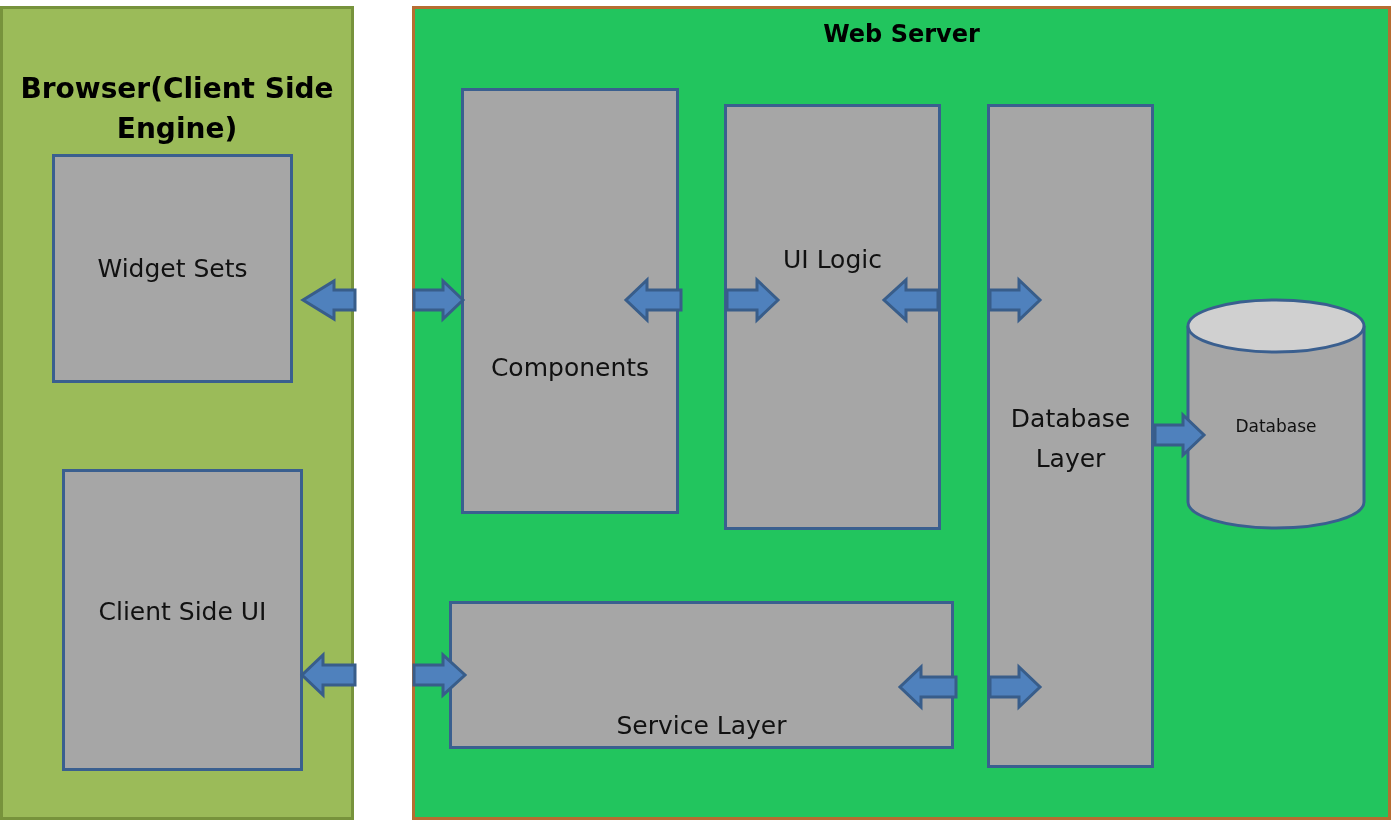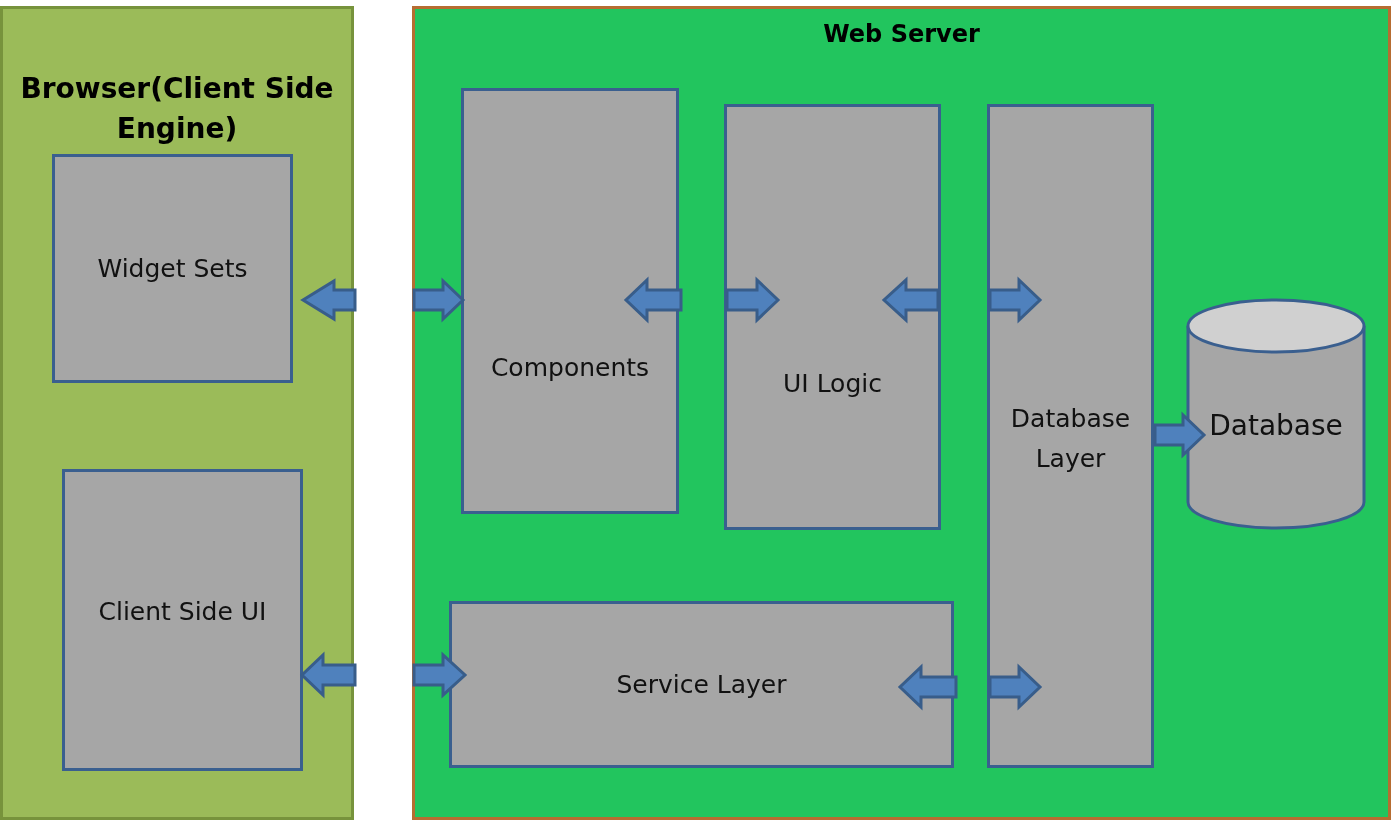--- a/index.html
+++ b/index.html
@@ -14,26 +14,26 @@
             font-family: "DejaVu Sans", "Liberation Sans", sans-serif; }
   #browser-title { left: 0; top: 60px; width: 348px; font-size: 28px; line-height: 40px; }
   #webserver-title { left: 0; top: 10px; width: 973px; font-size: 24px; line-height: 30px; }
   .box { position: absolute; box-sizing: border-box; background: #a6a6a6;
          border: 3px solid #3a5f8f; display: flex; align-items: center; justify-content: center;
          text-align: center; color: #111; font-size: 25px; line-height: 40px; }
   .box span { display: block; }
   #widget-sets { left: 46px; top: 154px; width: 241px; height: 229px; margin-left: 6px; }
   #client-ui { left: 62px; top: 469px; width: 241px; height: 302px; align-items: flex-start; padding-top: 120px; }
   #components { left: 461px; top: 88px; width: 218px; height: 426px; align-items: center; padding-top: 133px; }
-  #ui-logic { left: 724px; top: 104px; width: 217px; height: 426px; align-items: center; padding-top: 133px; }
+  #ui-logic { left: 724px; top: 104px; width: 217px; height: 426px; align-items: flex-start; padding-top: 133px; }
   #business { left: 987px; top: 104px; width: 167px; height: 664px; align-items: flex-start; padding-top: 292px; }
-  #service { left: 449px; top: 601px; width: 505px; height: 167px; }
+  #service { left: 449px; top: 601px; width: 505px; height: 148px; align-items: flex-end; }
   #db-svg { position: absolute; left: 1186px; top: 298px; }
   #db-label { position: absolute; left: 1186px; top: 406px; width: 180px; text-align: center;
-              font-size: 28px; line-height: 40px; color: #111; }
+              font-size: 17px; line-height: 40px; color: #111; }
   svg.arrows { position: absolute; left: 0; top: 0; }
 </style>
 </head>
 <body>
 
 <div class="container" id="browser">
   <div class="ctitle" id="browser-title">Browser(Client Side Engine)</div>
 </div>
 
 <div class="container" id="webserver">

